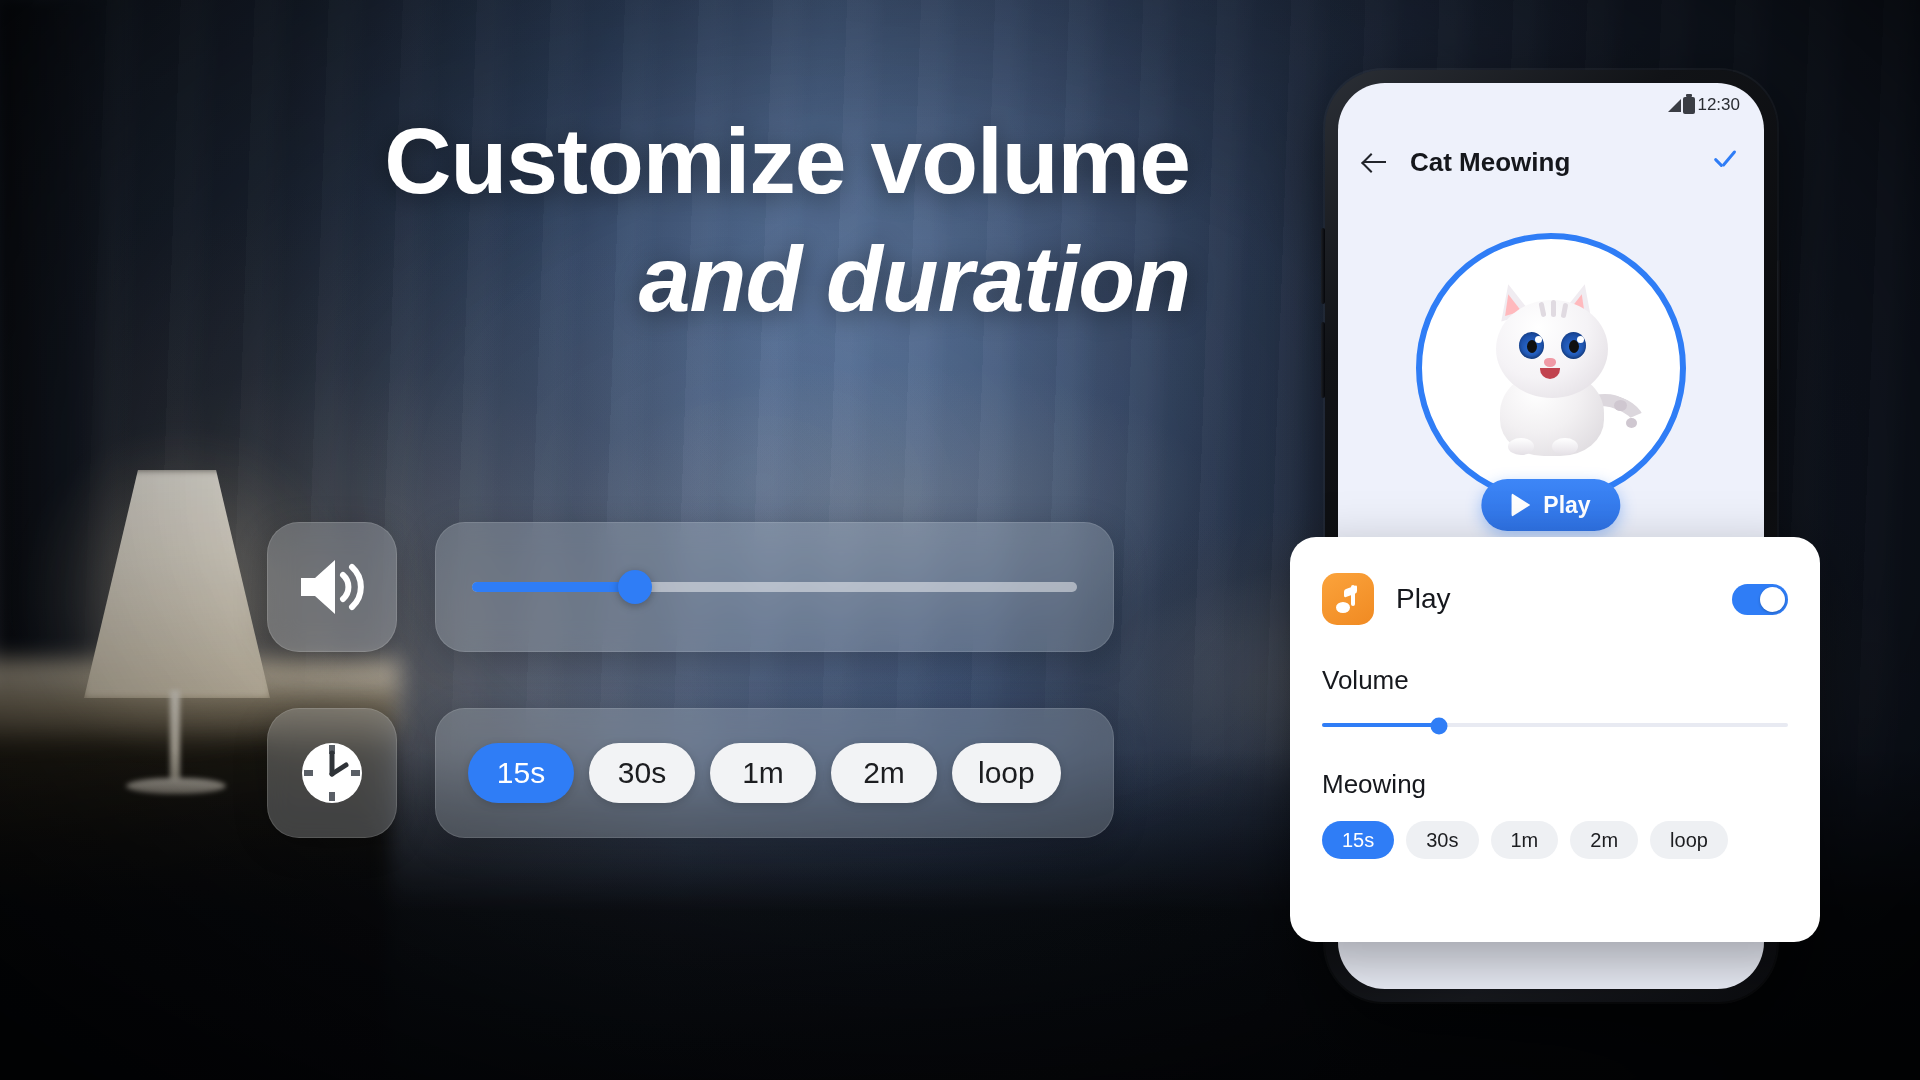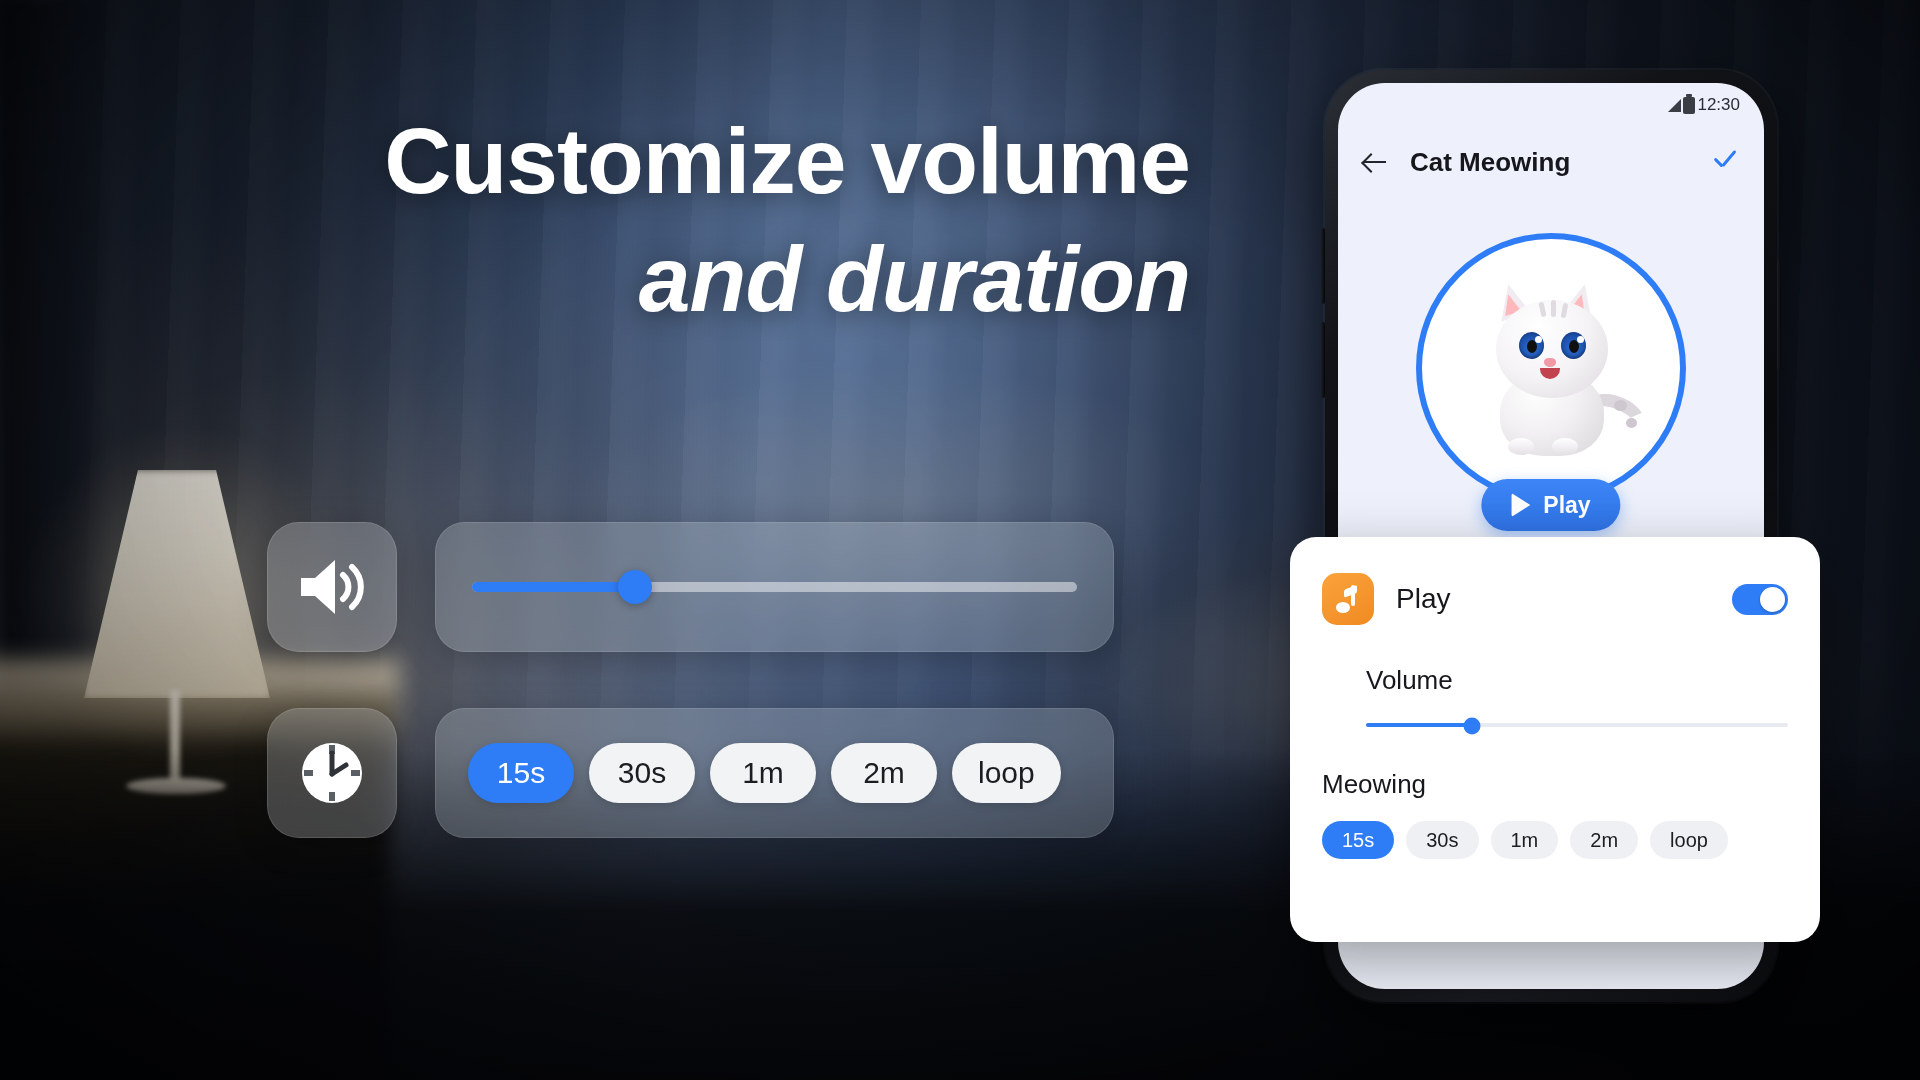--- a/index.html
+++ b/index.html
@@ -325,21 +325,21 @@
   #sound-toggle {
     width:56px; height:31px; border-radius:16px; background:#2f7df6;
     position:relative; flex:0 0 auto;
   }
   #sound-toggle .knob {
     position:absolute; right:3px; top:3px; width:25px; height:25px;
     border-radius:50%; background:#fff; box-shadow:0 1px 3px rgba(0,0,0,0.25);
   }
 
   .sec-label { font-size:26px; color:#16181d; font-weight:400; }
-  #volume-section { margin-top:40px;margin-left:44px; }
+  #volume-section { margin-top:40px; }
   #sheet-slider { position:relative; margin-top:27px; height:6px; }
   #ss-track { position:absolute; left:0; top:0; width:100%; height:4px; border-radius:3px; background:#e8eaf2; }
   #ss-fill { position:absolute; left:0; top:0; height:4px; border-radius:3px; background:#2f7df6; }
   #ss-thumb { position:absolute; top:50%; transform:translate(-50%,-50%);
     width:17px; height:17px; border-radius:50%; background:#2f7df6; }
 
   #duration-section { margin-top:40px; }
   #sheet-chips { display:flex; gap:12px; margin-top:21px; }
   .sc-chip {
     height:38px; padding:0 20px; border-radius:19px;

